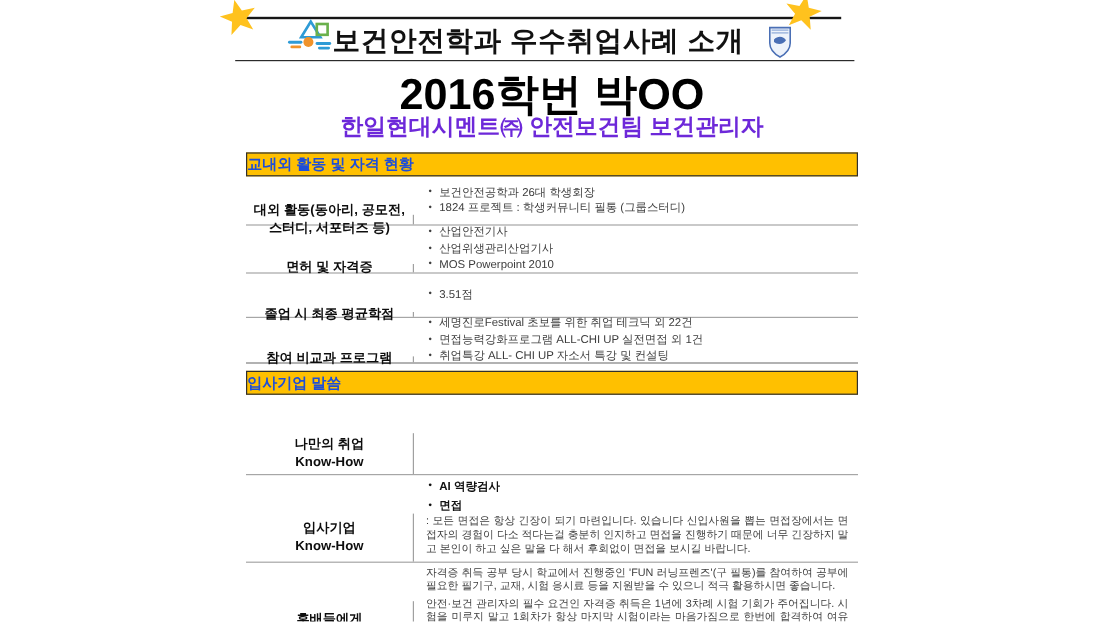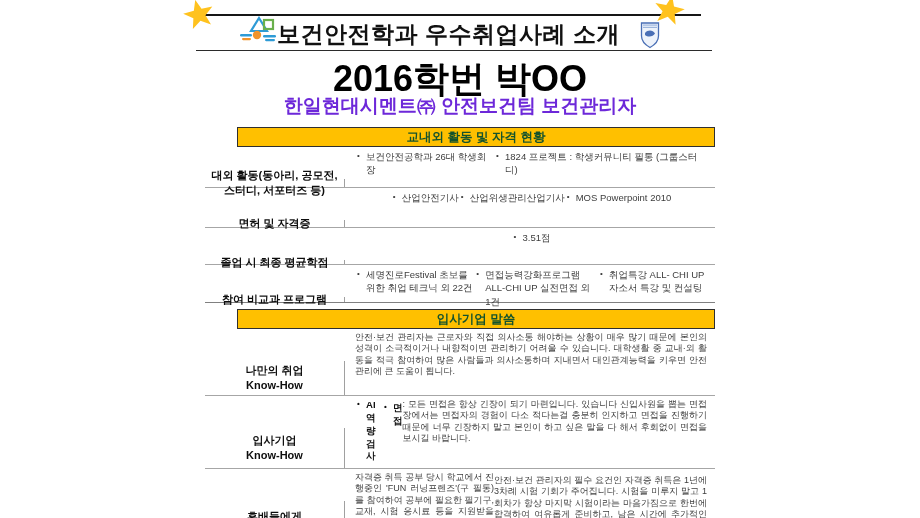--- a/index.html
+++ b/index.html
@@ -20,28 +20,28 @@
 
   
   .main-title { position:absolute; left:0; top:55px; width:920px; text-align:center;
     font-size:36px; font-weight:bold; color:#000; }
   .sub-title  { position:absolute; left:0; top:93px; width:920px; text-align:center;
     font-size:19px; font-weight:bold; color:#6d28d9; }
 
   
   .tables { position:absolute; left:205px; top:127px; width:510px; }
   .band { background:#FFC000; border:1px solid #2f2f2f; height:20px; line-height:18px;
-    text-align:center; font-weight:bold; font-size:12.5px; color:#14532d;margin-left:32px; }
+    text-align:left; font-weight:bold; font-size:12.5px; color:#1d4ed8; }
   .tbl { border-bottom:1px solid #808080; }
   .tbl .row { display:flex; }
   .tbl .row + .row { border-top:1px solid #a6a6a6; }
   .label-cell { flex:0 0 140px; width:140px; display:flex; align-items:center; justify-content:center;
     text-align:center; font-weight:bold; font-size:11px; line-height:1.35; color:#0d0d0d;
     white-space:pre-line; border-right:1px solid #a0a0a0; padding:2px 4px;margin-top:32px; }
-  .content-cell { flex:1; display:flex; flex-direction:row; justify-content:center;
+  .content-cell { flex:1; display:flex; flex-direction:column; justify-content:center;
     padding:3px 8px 3px 10px; }
 
   .h40{height:40px} .h37{height:37px} .h38{height:38px}
   .mh43{min-height:43px} .mh73{min-height:73px} .mh62{min-height:62px}
   .gap { height:6px; }
 
   .bullet { position:relative; padding-left:11px; font-size:9.5px; line-height:1.42; color:#3d3d3d; }
   .bullet::before { content:"•"; position:absolute; left:2px; top:0; font-size:8px; color:#3d3d3d; }
 
   .para { font-size:9px; line-height:1.27; color:#3d3d3d; text-align:justify; }
@@ -129,23 +129,20 @@
     </div>
 
     <div class="gap"></div>
 
     <div class="band">입사기업 말씀</div>
     <div class="tbl">
 
       <div class="row mh43">
         <div class="label-cell">나만의 취업
 Know-How</div>
-        <div class="content-cell">
-          <div class="para">안전·보건 관리자는 근로자와 직접 의사소통 해야하는 상황이 매우 많기 때문에 본인의 성격이 소극적이거나 내향적이면 관리하기 어려울 수 있습니다. 대학생활 중 교내·외 활동을 적극 참여하여 많은 사람들과 의사소통하며 지내면서 대인관계능력을 키우면 안전관리에 큰 도움이 됩니다.</div>
-        </div>
       </div>
 
       <div class="row mh73">
         <div class="label-cell">입사기업
 Know-How</div>
         <div class="content-cell">
           <div class="bold-bullet">AI 역량검사</div>
           <div class="bold-bullet" style="margin-top:3px">면접</div>
           <div class="para">: 모든 면접은 항상 긴장이 되기 마련입니다. 있습니다 신입사원을 뽑는 면접장에서는 면접자의 경험이 다소 적다는걸 충분히 인지하고 면접을 진행하기 때문에 너무 긴장하지 말고 본인이 하고 싶은 말을 다 해서 후회없이 면접을 보시길 바랍니다.</div>
         </div>

